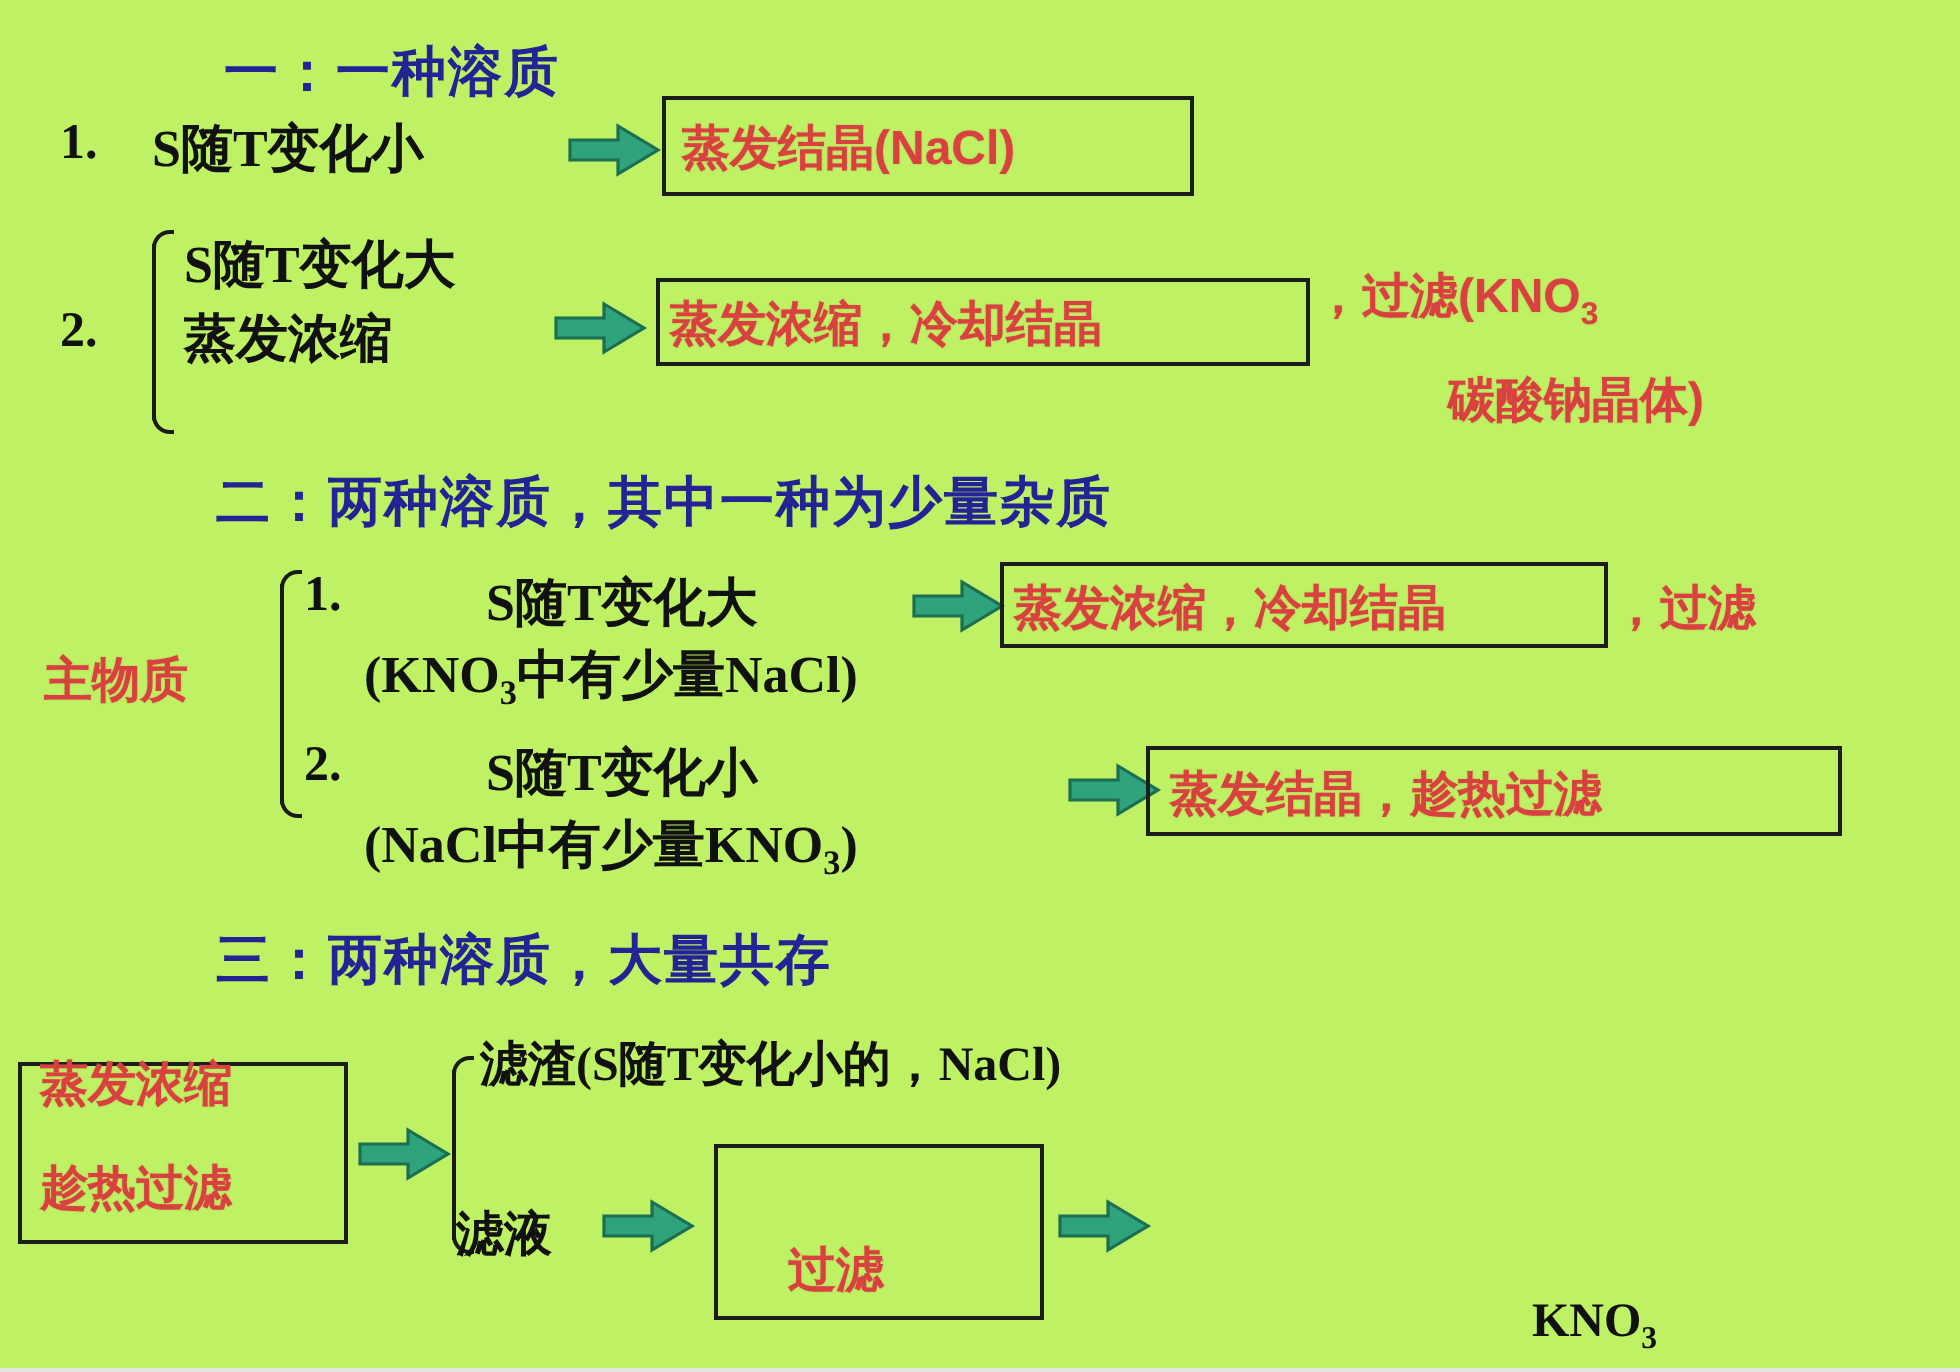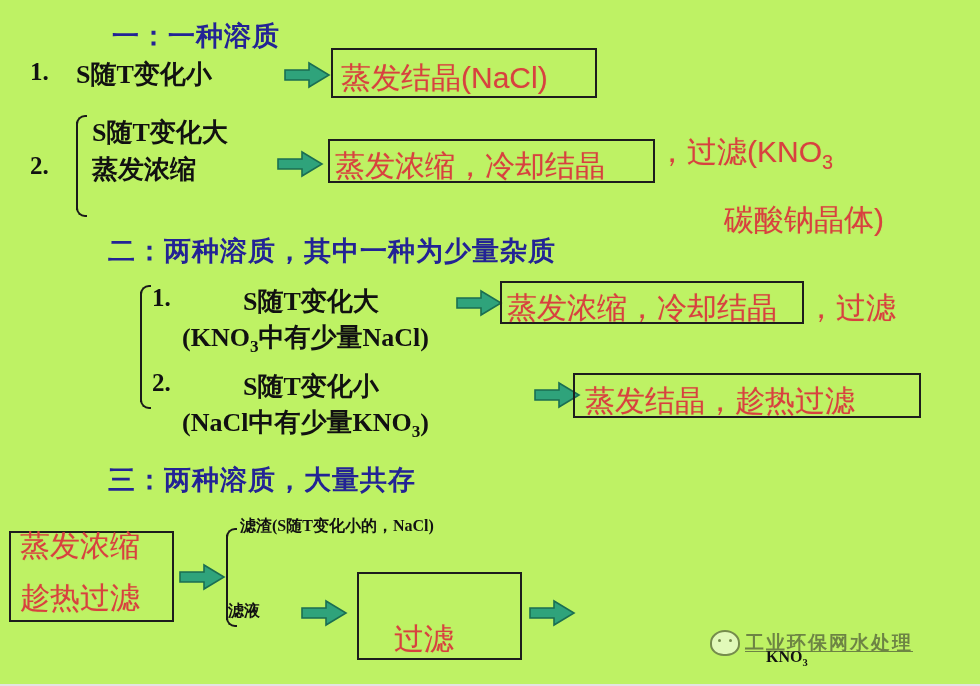--- a/index.html
+++ b/index.html
@@ -29,33 +29,33 @@
   }
   .black-txt {
     color: #111111;
     font-weight: bold;
     font-size: 26px;
     font-family: "Liberation Serif", "DejaVu Serif", serif;
   }
   .black-txt-sm {
     color: #111111;
     font-weight: bold;
-    font-size: 16px;
+    font-size: 24px;
     font-family: "Liberation Serif", "DejaVu Serif", serif;
   }
   .num {
     color: #111111;
     font-weight: bold;
     font-size: 25px;
     font-family: "Liberation Serif", "DejaVu Serif", serif;
   }
   .red-txt {
     color: #d8413f;
-    font-weight: normal;
-    font-size: 30px;
+    font-weight: bold;
+    font-size: 24px;
     font-family: "Liberation Sans", "DejaVu Sans", sans-serif;
     text-shadow: 0 0 1px rgba(216,65,63,0.35);
   }
   sub { font-size: 0.66em; }
 
   
   .box {
     position: absolute;
     border: 2.5px solid #1d1d1d;
     background: transparent;
@@ -149,24 +149,25 @@
     <svg width="48" height="30" viewBox="0 0 48 30">
       <polygon points="2,10 26,10 26,3 46,15 26,27 26,20 2,20" fill="#2fa37b" stroke="#1b6e52" stroke-width="1.6"></polygon>
     </svg>
   </div>
 
   <div class="box" style="left:328px; top:139px; width:327px; height:44px;"></div>
   <div class="abs red-txt" style="left:335px; top:146px;">蒸发浓缩，冷却结晶</div>
 
   <div class="abs red-txt" style="left:657px; top:132px;"><span>，过滤(KNO</span><sub>3</sub></div>
 
-  <div class="abs red-txt" style="left:724px; top:200px;">碳酸钠晶体)</div>
+  <div class="abs red-txt" style="left:724px; top:184px;">碳酸钠晶体)</div>
 
   <div class="abs heading" style="left:108px; top:233px;text-align:center;">二：两种溶质，其中一种为少量杂质</div>
 
+  <div class="abs red-txt" style="left:22px; top:324px;">主物质</div>
   <div class="brace" style="left:140px; top:292px; height:110px;"></div>
 
   <div class="abs num" style="left:152px; top:284px;">1.</div>
   <div class="abs black-txt" style="left:243px; top:284px;">S随T变化大</div>
   <div class="abs black-txt" style="left:182px; top:320px;"><span>(KNO</span><sub>3</sub><span>中有少量NaCl)</span></div>
 
   <div class="arrow" style="left:455px; top:288px;">
     <svg width="48" height="30" viewBox="0 0 48 30">
       <polygon points="2,10 26,10 26,3 46,15 26,27 26,20 2,20" fill="#2fa37b" stroke="#1b6e52" stroke-width="1.6"></polygon>
     </svg>
@@ -217,19 +218,15 @@
   <div class="abs red-txt" style="left:394px; top:619px;">过滤</div>
 
   <div class="arrow" style="left:528px; top:598px;">
     <svg width="48" height="30" viewBox="0 0 48 30">
       <polygon points="2,10 26,10 26,3 46,15 26,27 26,20 2,20" fill="#2fa37b" stroke="#1b6e52" stroke-width="1.6"></polygon>
     </svg>
   </div>
 
   <div class="abs black-txt-sm" style="left:766px; top:648px;"><span>KNO</span><sub>3</sub></div>
 
-  <div class="watermark" style="left:710px; top:630px;">
-    <span class="wm-logo"></span>
-    <span class="wm-text">工业环保网水处理</span>
-  </div>
 
   <div class="bottom-rule"></div>
 </div>
 
 </body></html>

